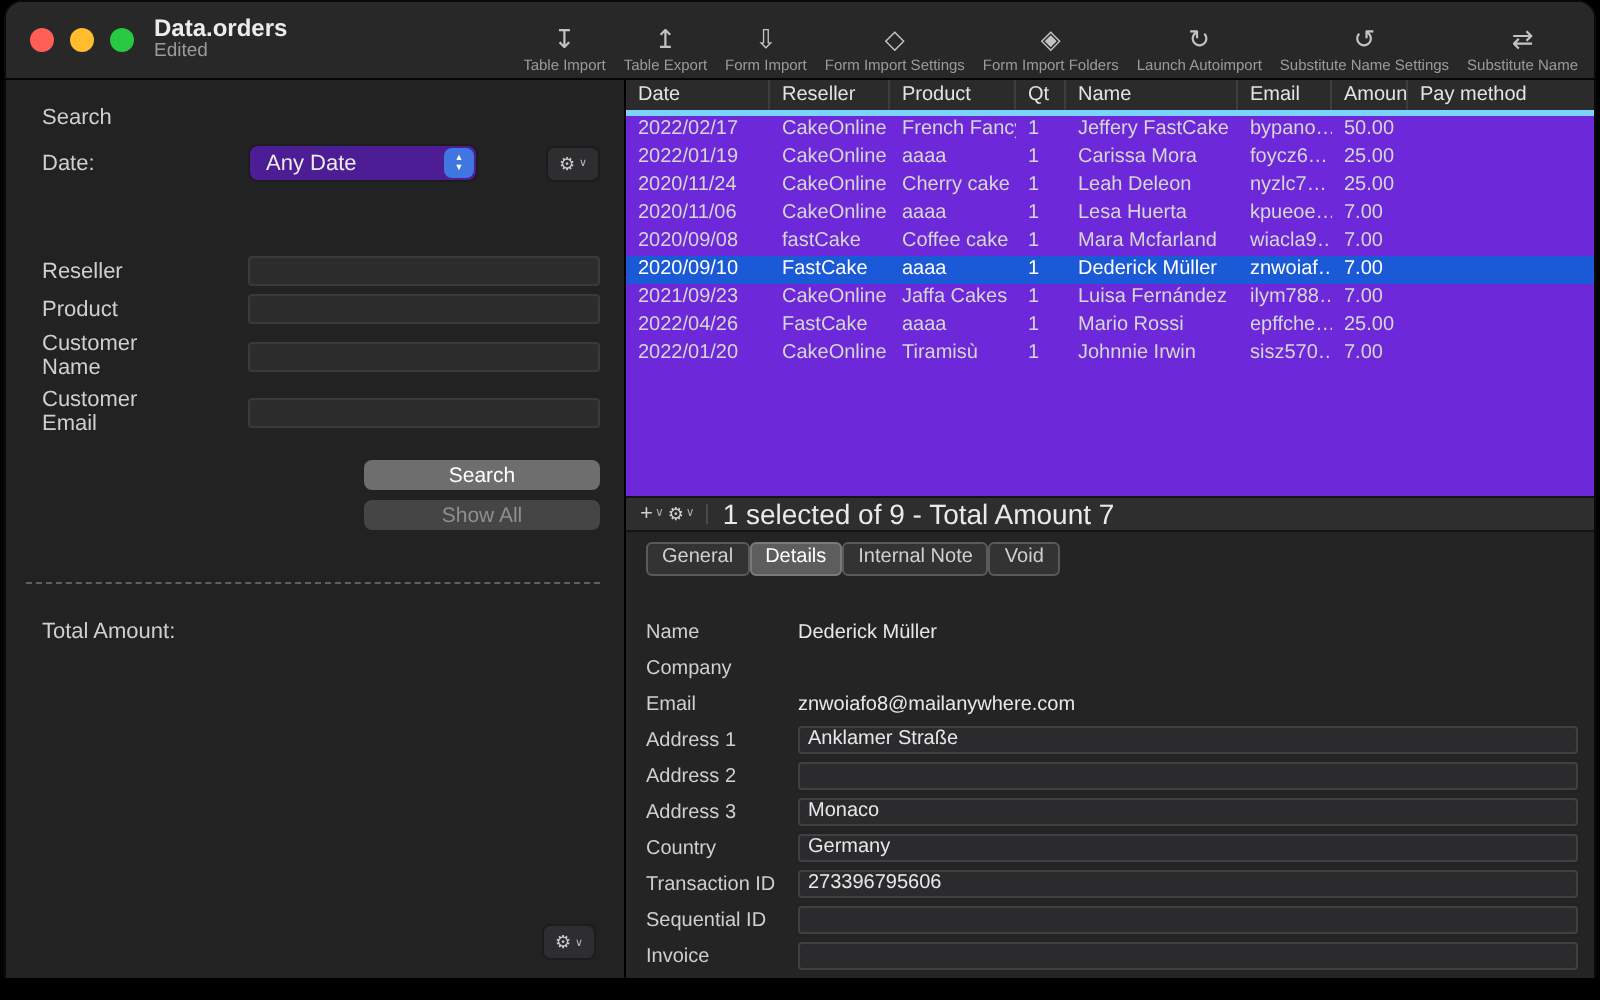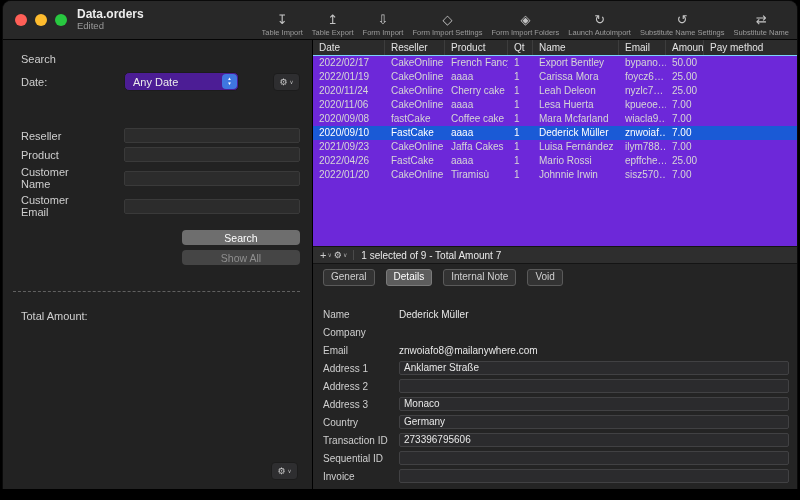--- a/index.html
+++ b/index.html
@@ -45,42 +45,42 @@
             color:#e5e5e5;font-size:10.5px;padding:0 4px;font-family:"Liberation Sans",sans-serif;box-sizing:border-box;}
   .btn-search,.btn-showall{display:block;width:118px;margin:12px 0 0 auto;height:15px;border:none;border-radius:4px;
             font-size:10.5px;line-height:14px;font-family:"Liberation Sans",sans-serif;cursor:default;}
   .btn-search{background:#6e6e6e;color:#fff;}
   .btn-showall{background:#454545;color:#8f8f8f;margin-top:5px;}
   .dash{margin:26px 0 0 -8px;border-top:1px dashed #828282;opacity:.65;}
   .lp-total{margin-top:18px;font-size:11px;color:#cfcfcf;}
   .lp-bottom-gear{position:absolute;bottom:9px;right:14px;margin-left:0;}
   
   .right{flex:1;display:flex;flex-direction:column;min-width:0;background:#242424;}
-  .thead{height:15px;flex-shrink:0;background:#2b2b2b;border-bottom:1px solid #7dd3fc;display:flex;}
+  .thead{height:15px;flex-shrink:0;background:#2b2b2b;border-bottom:3px solid #7dd3fc;display:flex;}
   .hcell{font-size:10px;line-height:15px;color:#e3e3e3;padding-left:6px;box-sizing:border-box;
          border-right:1px solid #3d3d3d;overflow:hidden;white-space:nowrap;flex-shrink:0;}
   .tbody{height:190px;flex-shrink:0;background:#6d28d9;overflow:hidden;}
   .trow{display:flex;height:14px;line-height:14px;cursor:default;}
   .trow.selected{background:var(--accent,#1a5ad6);}
   .trow.selected .tcell{color:#fff;}
   .tcell{font-size:10px;color:#d6d6d6;padding-left:6px;box-sizing:border-box;
          overflow:hidden;white-space:nowrap;flex-shrink:0;}
   .c0{width:72px;} .c1{width:60px;} .c2{width:63px;} .c3{width:25px;}
   .c4{width:86px;} .c5{width:47px;} .c6{width:38px;} .c7{flex:1;border-right:none;}
   
   .statusbar{height:16px;flex-shrink:0;background:#2e2e2e;border-top:1px solid #141414;
              border-bottom:1px solid #141414;display:flex;align-items:center;padding-left:6px;}
   .sb-btn{background:none;border:none;color:#cfcfcf;font-size:11px;line-height:14px;padding:0 1px;
           display:flex;align-items:center;gap:1px;cursor:default;font-family:"Liberation Sans",sans-serif;}
   .sb-chev{font-size:6px;color:#aaa;}
   .sb-gear{font-size:9px;}
   .sb-sep{width:1px;height:10px;background:#4a4a4a;margin:0 7px 0 5px;}
-  .sb-text{font-size:10px;color:#eaeaea;}
-  
-  .tabsrow{height:26px;flex-shrink:0;display:flex;align-items:center;gap:11px;padding-left:10px;background:#242424;}
+  .sb-text{font-size:14px;color:#eaeaea;}
+  
+  .tabsrow{height:26px;flex-shrink:0;display:flex;align-items:center;gap:0;padding-left:10px;background:#242424;}
   .tab{background:#333;border:1px solid #5a5a5a;border-radius:3px;color:#d0d0d0;font-size:10px;
        padding:1px 7px 2px;line-height:12px;cursor:default;font-family:"Liberation Sans",sans-serif;}
   .tab.active{background:#5d5d5d;border-color:#7a7a7a;color:#fff;}
   
   .form{flex:1;background:#242424;padding:17px 8px 0 10px;box-sizing:border-box;overflow:hidden;}
   .frow{display:flex;align-items:center;margin-bottom:4px;height:14px;}
   .flabel{width:76px;flex-shrink:0;font-size:10px;color:#cfcfcf;}
   .fvalue{font-size:10px;color:#e8e8e8;white-space:nowrap;}
   .finput{flex:1;height:14px;line-height:12px;background:#2b2b2d;border:1px solid #414143;border-radius:2px;
           font-size:10px;color:#e8e8e8;padding:0 4px;box-sizing:border-box;white-space:nowrap;overflow:hidden;}
@@ -197,21 +197,21 @@
             <div class="hcell c5">Email</div>
             <div class="hcell c6">Amount</div>
             <div class="hcell c7">Pay method</div>
           </div>
         <div class="tbody">
             <div class="trow">
               <div class="tcell c0">2022/02/17</div>
               <div class="tcell c1">CakeOnline</div>
               <div class="tcell c2">French Fancy</div>
               <div class="tcell c3">1</div>
-              <div class="tcell c4">Export Bentley</div>
+              <div class="tcell c4">Jeffery FastCake</div>
               <div class="tcell c5">bypano…</div>
               <div class="tcell c6">50.00</div>
               <div class="tcell c7"></div>
             </div>
             <div class="trow">
               <div class="tcell c0">2022/01/19</div>
               <div class="tcell c1">CakeOnline</div>
               <div class="tcell c2">aaaa</div>
               <div class="tcell c3">1</div>
               <div class="tcell c4">Carissa Mora</div>

